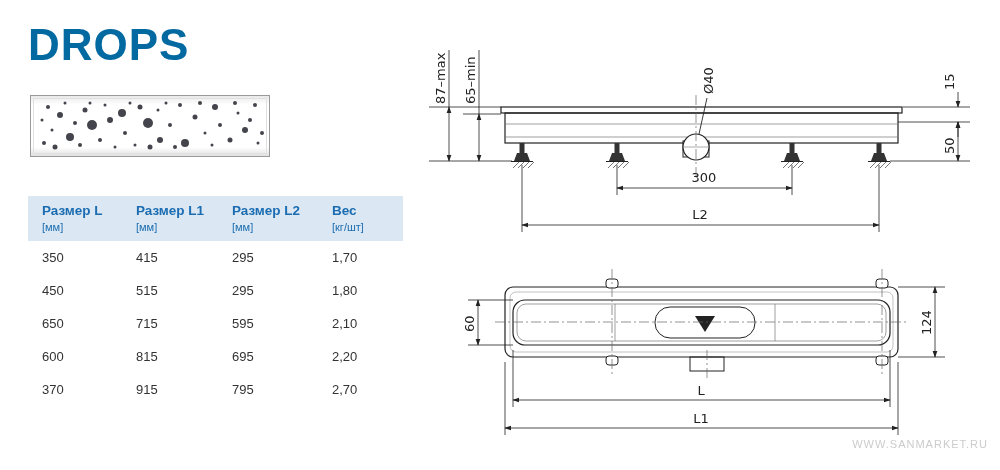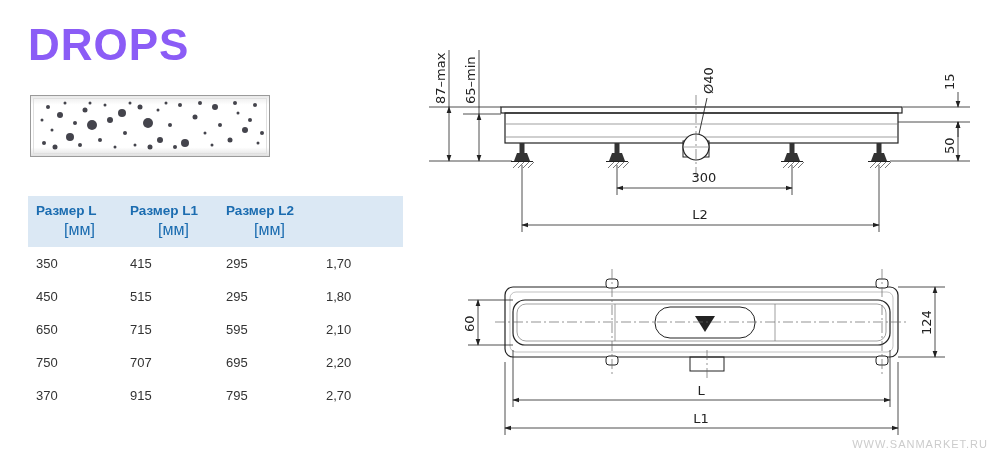--- a/index.html
+++ b/index.html
@@ -2,30 +2,30 @@
 <html><head>
 <meta charset="utf-8">
 <style>
   * { margin: 0; padding: 0; box-sizing: border-box; }
   html,body { width:1000px; height:470px; background:#ffffff; overflow:hidden;
     font-family:"Liberation Sans", sans-serif; }
   .page { position:relative; width:1000px; height:470px; background:#fff; }
 
   
   .brand-title { position:absolute; left:28px; top:20px; font-size:44px; font-weight:800;
-    color:#8b5cf6; letter-spacing:1px; }
+    color:#0369a1; letter-spacing:1px; }
   .grate-strip { position:absolute; left:30px; top:95px; }
 
   .spec-table { position:absolute; left:28px; top:196px; width:375px; font-size:13px; }
   .spec-header { display:flex; background:#dbe8f4; padding:7px 0 8px 0; }
   .spec-header .col { color:#1b6cb0; }
   .spec-header .hlabel { font-weight:bold; font-size:13.5px; display:block; }
-  .spec-header .hunit  { font-weight:normal; font-size:16px; display:block; margin-top:3px;margin-left:28px; }
+  .spec-header .hunit  { font-weight:normal; font-size:11px; display:block; margin-top:3px; }
   .spec-row { display:flex; padding:9px 0; color:#333;justify-content:flex-end; }
-  .col { padding-left:8px; }
+  .col { padding-left:14px; }
   .col-0 { width:94px; } .col-1 { width:96px; } .col-2 { width:100px; } .col-3 { width:85px; }
 
   
   .drawing-top { position:absolute; left:415px; top:10px; }
   .drawing-bottom { position:absolute; left:440px; top:255px; }
   svg text { font-family:"DejaVu Sans", sans-serif; font-size:13px; fill:#222; }
 
   .watermark { position:absolute; right:12px; bottom:20px; font-size:11px; color:#cccccc;
     letter-spacing:1px; }
 </style>
@@ -106,20 +106,24 @@
         <span class="hunit">[мм]</span>
       </div>
       <div class="col col-1">
         <span class="hlabel">Размер L1</span>
         <span class="hunit">[мм]</span>
       </div>
       <div class="col col-2">
         <span class="hlabel">Размер L2</span>
         <span class="hunit">[мм]</span>
       </div>
+      <div class="col col-3">
+        <span class="hlabel">Вес</span>
+        <span class="hunit">[кг/шт]</span>
+      </div>
     </div>
 
     <div class="spec-row">
       <div class="col col-0">350</div>
       <div class="col col-1">415</div>
       <div class="col col-2">295</div>
       <div class="col col-3">1,70</div>
     </div>
     <div class="spec-row">
       <div class="col col-0">450</div>
@@ -127,22 +131,22 @@
       <div class="col col-2">295</div>
       <div class="col col-3">1,80</div>
     </div>
     <div class="spec-row">
       <div class="col col-0">650</div>
       <div class="col col-1">715</div>
       <div class="col col-2">595</div>
       <div class="col col-3">2,10</div>
     </div>
     <div class="spec-row">
-      <div class="col col-0">750</div>
-      <div class="col col-1">707</div>
+      <div class="col col-0">600</div>
+      <div class="col col-1">815</div>
       <div class="col col-2">695</div>
       <div class="col col-3">2,20</div>
     </div>
     <div class="spec-row">
       <div class="col col-0">370</div>
       <div class="col col-1">915</div>
       <div class="col col-2">795</div>
       <div class="col col-3">2,70</div>
     </div>
   </div>

